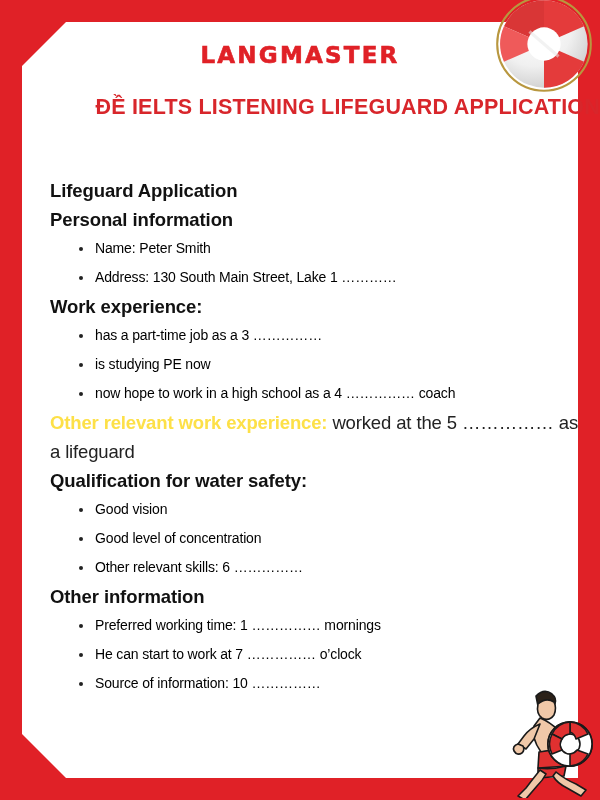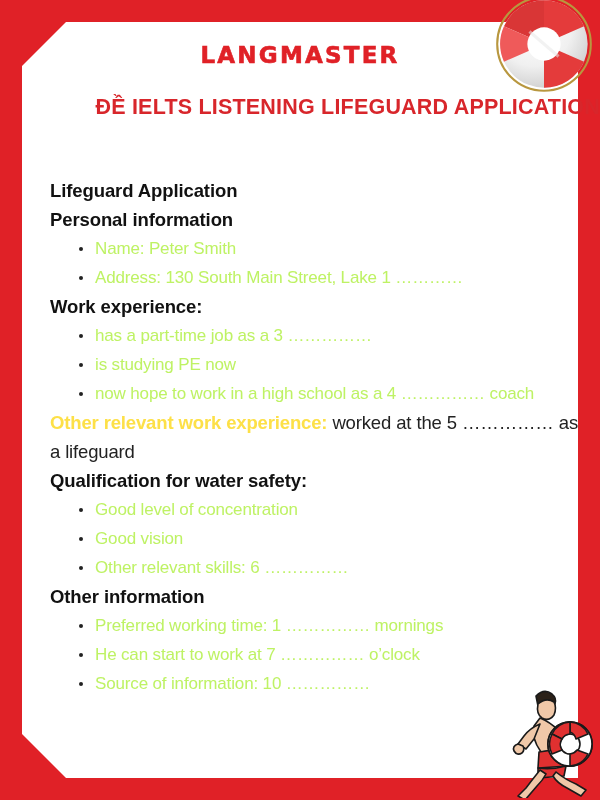--- a/index.html
+++ b/index.html
@@ -98,24 +98,24 @@
   }
 
   ul.bullets {
     list-style: none;
     margin: 0 0 0 28px;
     padding: 0;
   }
 
   ul.bullets li {
     position: relative;
-    font-size: 17px;
+    font-size: 14px;
     font-weight: 400;
     line-height: 29px;
-    color: #bef264;
+    color: #000000;
     padding-left: 17px;
     letter-spacing: -0.15px;
   }
 
   ul.bullets li::before {
     content: "";
     position: absolute;
     left: 1px;
     top: 13px;
     width: 4px;
@@ -204,22 +204,22 @@
       <li>now hope to work in a high school as a 4 …………… coach</li>
     </ul>
 
     <div class="para-justify">
       <span class="lead">Other relevant work experience:</span><span> worked at the 5 …………… as a lifeguard</span>
     </div>
 
     <div class="h-line">Qualification for water safety:</div>
 
     <ul class="bullets">
+      <li>Good vision</li>
       <li>Good level of concentration</li>
-      <li>Good vision</li>
       <li>Other relevant skills: 6 ……………</li>
     </ul>
 
     <div class="h-line">Other information</div>
 
     <ul class="bullets">
       <li>Preferred working time: 1 …………… mornings</li>
       <li>He can start to work at 7 …………… o’clock</li>
       <li>Source of information: 10 ……………</li>
     </ul>

